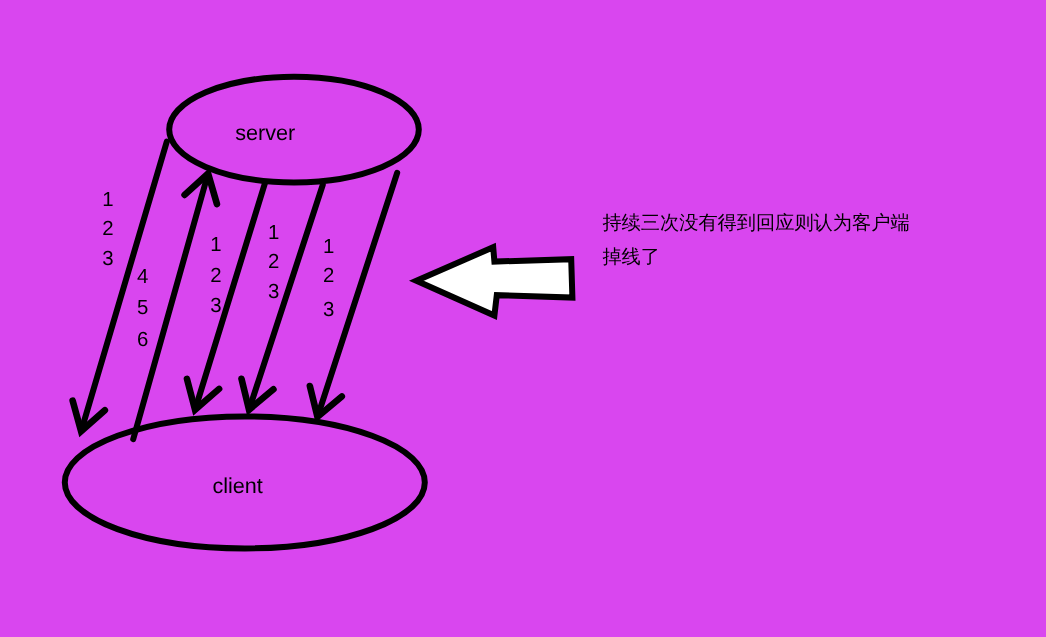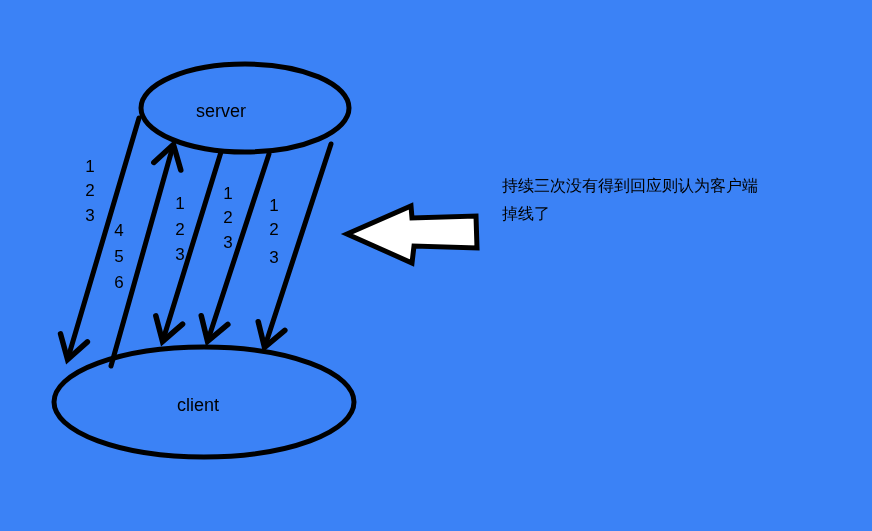--- a/index.html
+++ b/index.html
@@ -8,21 +8,21 @@
     background: #ffffff;
     width: 872px;
     height: 531px;
     overflow: hidden;
     font-family: "Liberation Sans", sans-serif;
   }
   .stage {
     position: relative;
     width: 872px;
     height: 531px;
-    background: #3b82f6;
+    background: #d946ef;
   }
   .shape {
     fill: none;
     stroke: #000000;
     stroke-width: 5;
   }
   .msg-line {
     fill: none;
     stroke: #000000;
     stroke-width: 5;

